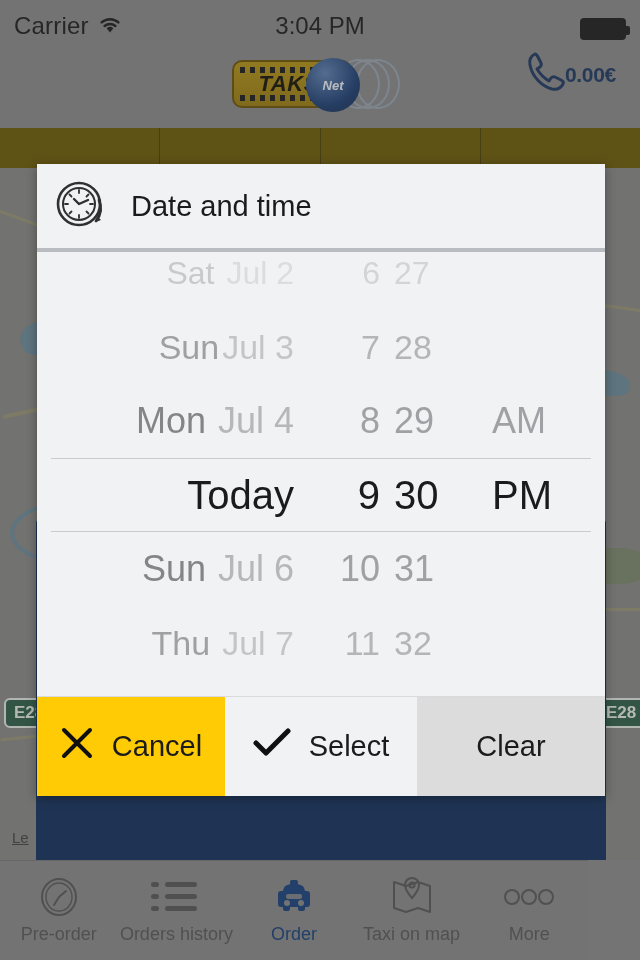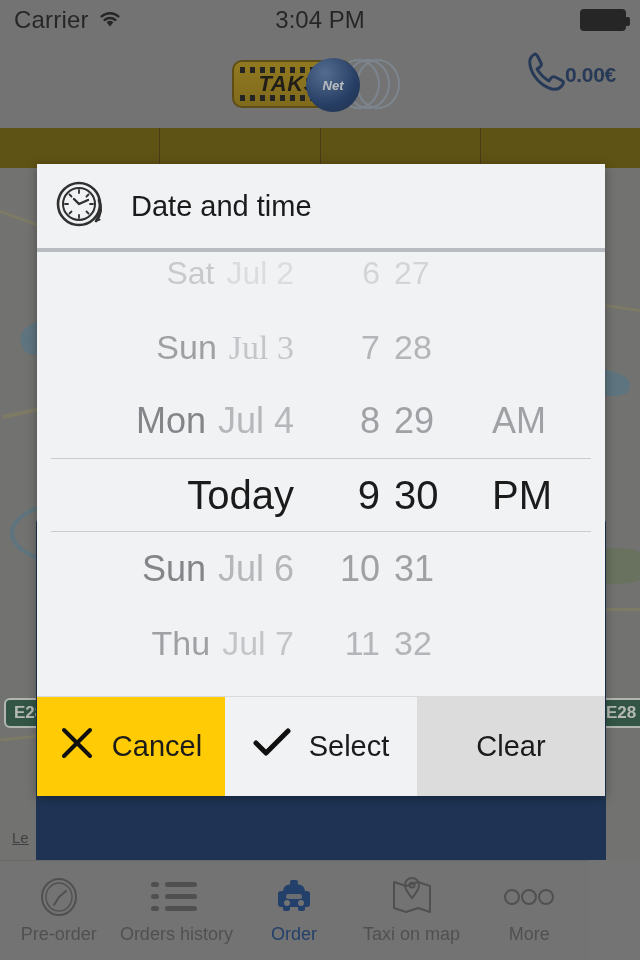--- a/index.html
+++ b/index.html
@@ -12,21 +12,21 @@
     -webkit-font-smoothing:antialiased;
   }
 
   
   #app-root { position:absolute; inset:0; }
 
   
   .statusbar {
     position:absolute; top:0; left:0; width:640px; height:40px;
     background:#8b8b8b;
-    display:flex; align-items:center;
+    display:flex; align-items:flex-end;
     padding:0 14px;
     color:#1a1a1a;
   }
   .sb-left { display:flex; align-items:center; gap:8px; }
   .sb-carrier { font-size:24px; letter-spacing:.2px; color:#1d1d1d; }
   .sb-center {
     position:absolute; left:0; width:640px; text-align:center;
     font-size:24px; font-weight:400; color:#1d1d1d;
   }
   .sb-right { margin-left:auto; display:flex; align-items:center; }
@@ -333,21 +333,21 @@
 
   <div class="picker">
     <div class="pwheel" id="wheel">
         <div class="prow" style="top: -16px; opacity: 0.3; font-size: 32px;">
           <div class="pc pc-date"><span class="d-wd">Sat</span><span class="d-md" style="margin-left: 12px;">Jul 2</span></div>
           <div class="pc pc-hour" style="color: rgb(142, 144, 148);">6</div>
           <div class="pc pc-min" style="color: rgb(142, 144, 148);">27</div>
           <div class="pc pc-ampm" style="color: rgb(142, 144, 148);"></div>
         </div>
         <div class="prow" style="top: 58px; opacity: 0.62; font-size: 34px;">
-          <div class="pc pc-date"><span class="d-wd">Sun</span><span class="d-md" style="margin-left: 12px; font-family: Liberation Serif, serif;">Jul 3</span></div>
+          <div class="pc pc-date"><span class="d-wd">Sun</span><span class="d-md" style="margin-left: 3px;">Jul 3</span></div>
           <div class="pc pc-hour" style="color: rgb(142, 144, 148);">7</div>
           <div class="pc pc-min" style="color: rgb(142, 144, 148);">28</div>
           <div class="pc pc-ampm" style="color: rgb(142, 144, 148);"></div>
         </div>
         <div class="prow" style="top: 132px; opacity: 0.82; font-size: 36px;">
           <div class="pc pc-date"><span class="d-wd">Mon</span><span class="d-md" style="margin-left: 12px;">Jul 4</span></div>
           <div class="pc pc-hour" style="color: rgb(142, 144, 148);">8</div>
           <div class="pc pc-min" style="color: rgb(142, 144, 148);">29</div>
           <div class="pc pc-ampm" style="color: rgb(142, 144, 148);">AM</div>
         </div>

